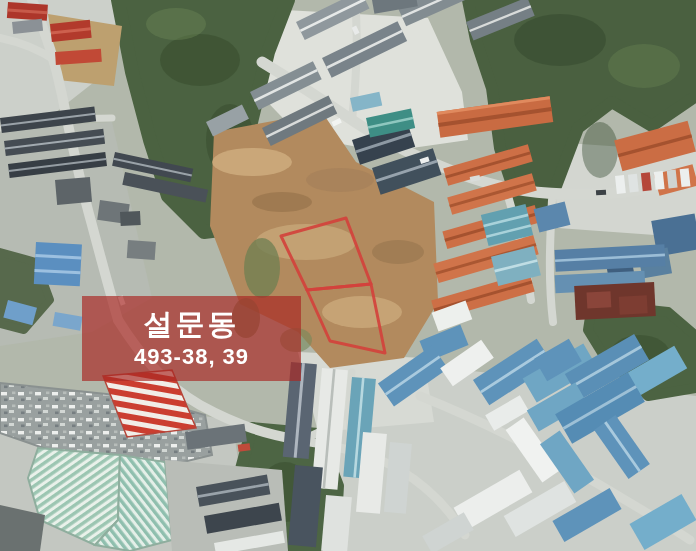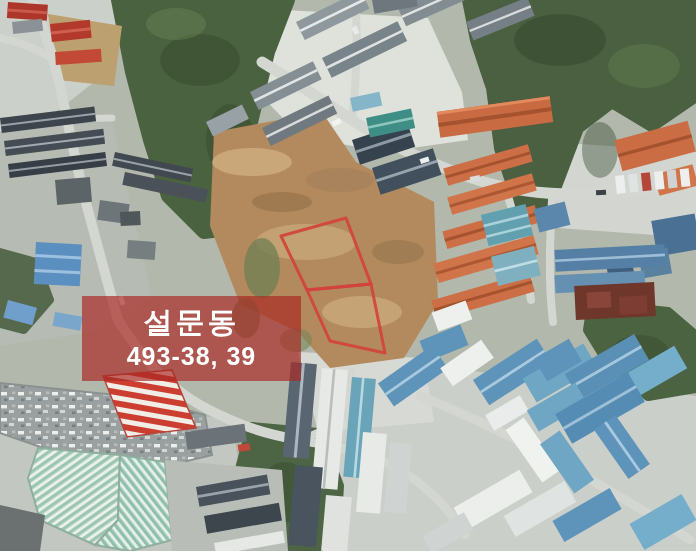--- a/index.html
+++ b/index.html
@@ -18,21 +18,21 @@
     opacity:.92;
   }
   .label-box{
     position:absolute;left:82px;top:296px;width:219px;height:85px;
     background:var(--label-bg,rgba(170,40,36,0.68));
     color:var(--label-fg,#ffffff);
     display:flex;flex-direction:column;align-items:center;justify-content:center;
     text-align:center;line-height:1.18;letter-spacing:1px;
   }
   .label-line1{font-size:29px;font-weight:bold;letter-spacing:3px;}
-  .label-line2{font-size:25px;font-weight:bold;letter-spacing:1px;margin-top:3px;}
+  .label-line2{font-size:22px;font-weight:bold;letter-spacing:1px;margin-top:3px;}
 </style>
 </head>
 <body>
 
 <div class="stage">
 
   <svg class="map-art" viewBox="0 0 696 551" xmlns="http://www.w3.org/2000/svg">
     <defs>
       <pattern id="junk" width="17" height="13" patternUnits="userSpaceOnUse">
         <rect width="17" height="13" fill="#99a09f"></rect>

